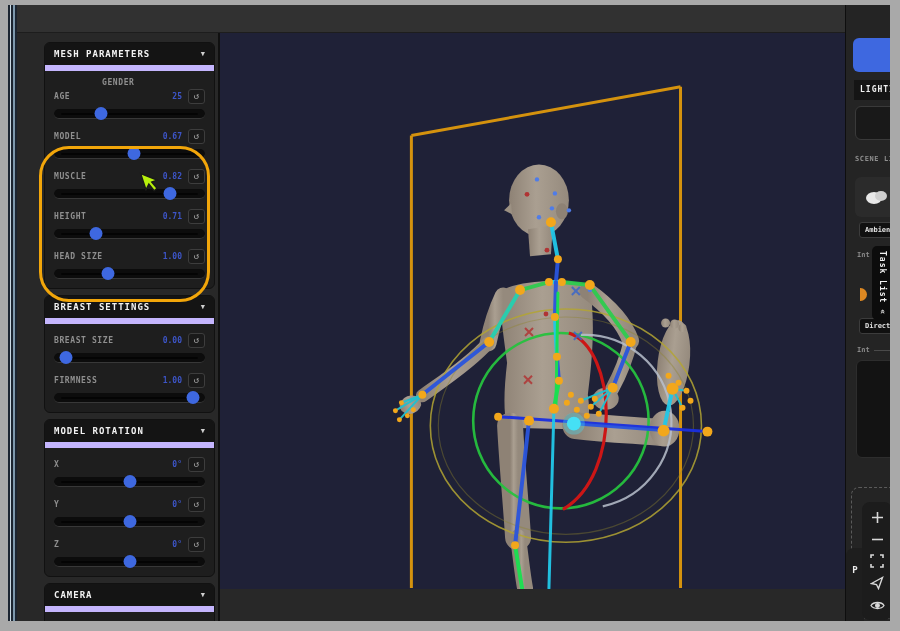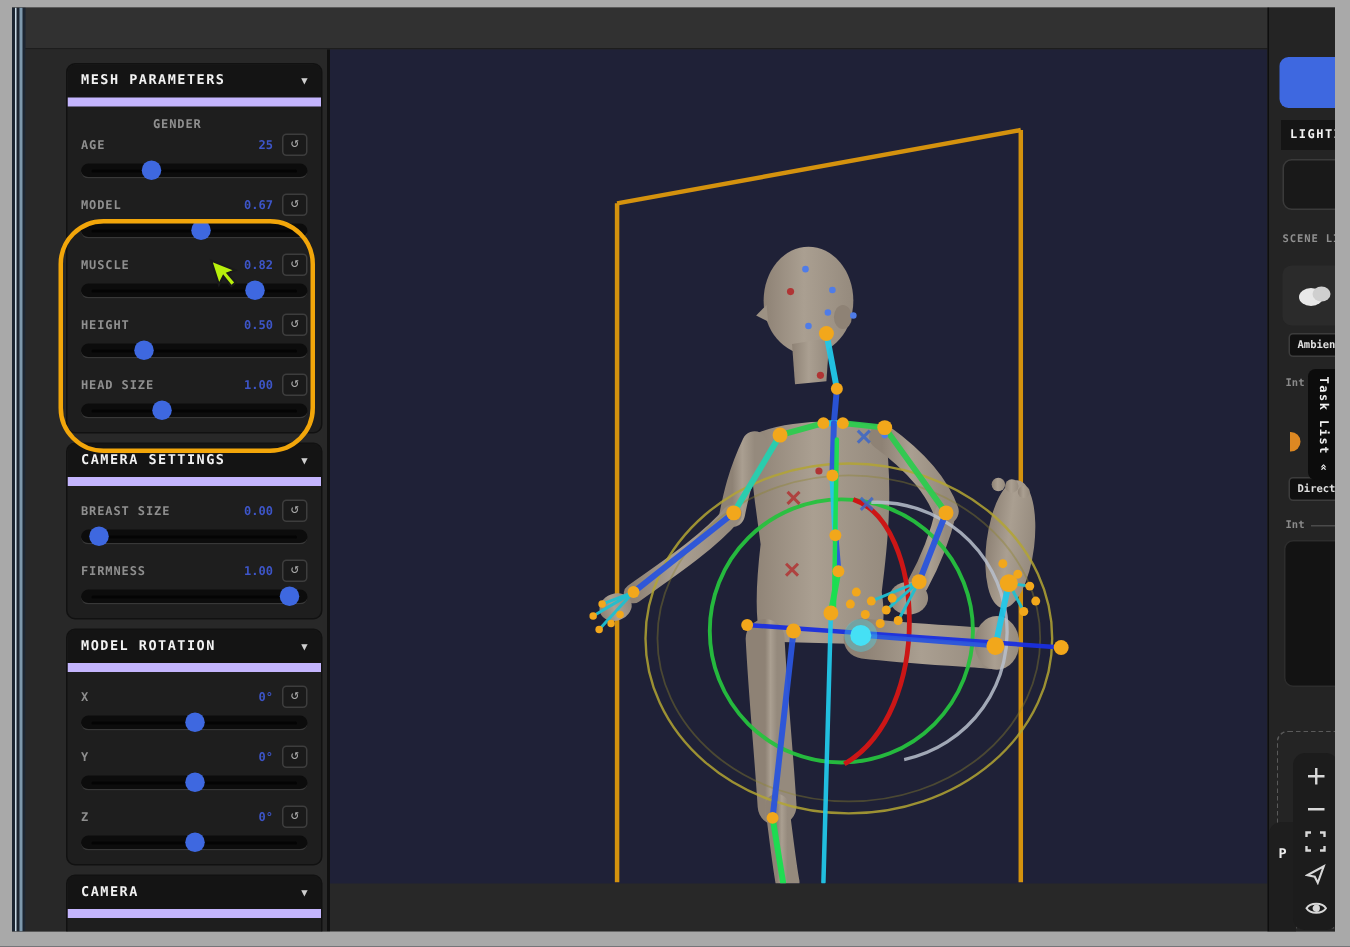--- a/index.html
+++ b/index.html
@@ -146,21 +146,21 @@
       <button class="s-reset">↺</button>
     </div>
     <div class="s-track">
       <div class="s-handle" style="left: 77%;"></div>
     </div>
   </div>
 
   <div class="sgroup">
     <div class="srow">
       <span class="s-label">HEIGHT</span>
-      <span class="s-value">0.50</span>
+      <span class="s-value">0.71</span>
       <button class="s-reset">↺</button>
     </div>
     <div class="s-track">
       <div class="s-handle" style="left: 28%;"></div>
     </div>
   </div>
 
   <div class="sgroup">
     <div class="srow">
       <span class="s-label">HEAD SIZE</span>
@@ -170,21 +170,21 @@
     <div class="s-track">
       <div class="s-handle" style="left: 36%;"></div>
     </div>
   </div>
 </div>
         </div>
       </section>
 
       <section class="panel">
         <div class="panel-header">
-          <span class="panel-title">CAMERA SETTINGS</span>
+          <span class="panel-title">BREAST SETTINGS</span>
           <span class="chev">▼</span>
         </div>
         <div class="panel-body">
           <div>
   <div class="sgroup">
     <div class="srow">
       <span class="s-label">BREAST SIZE</span>
       <span class="s-value">0.00</span>
       <button class="s-reset">↺</button>
     </div>

